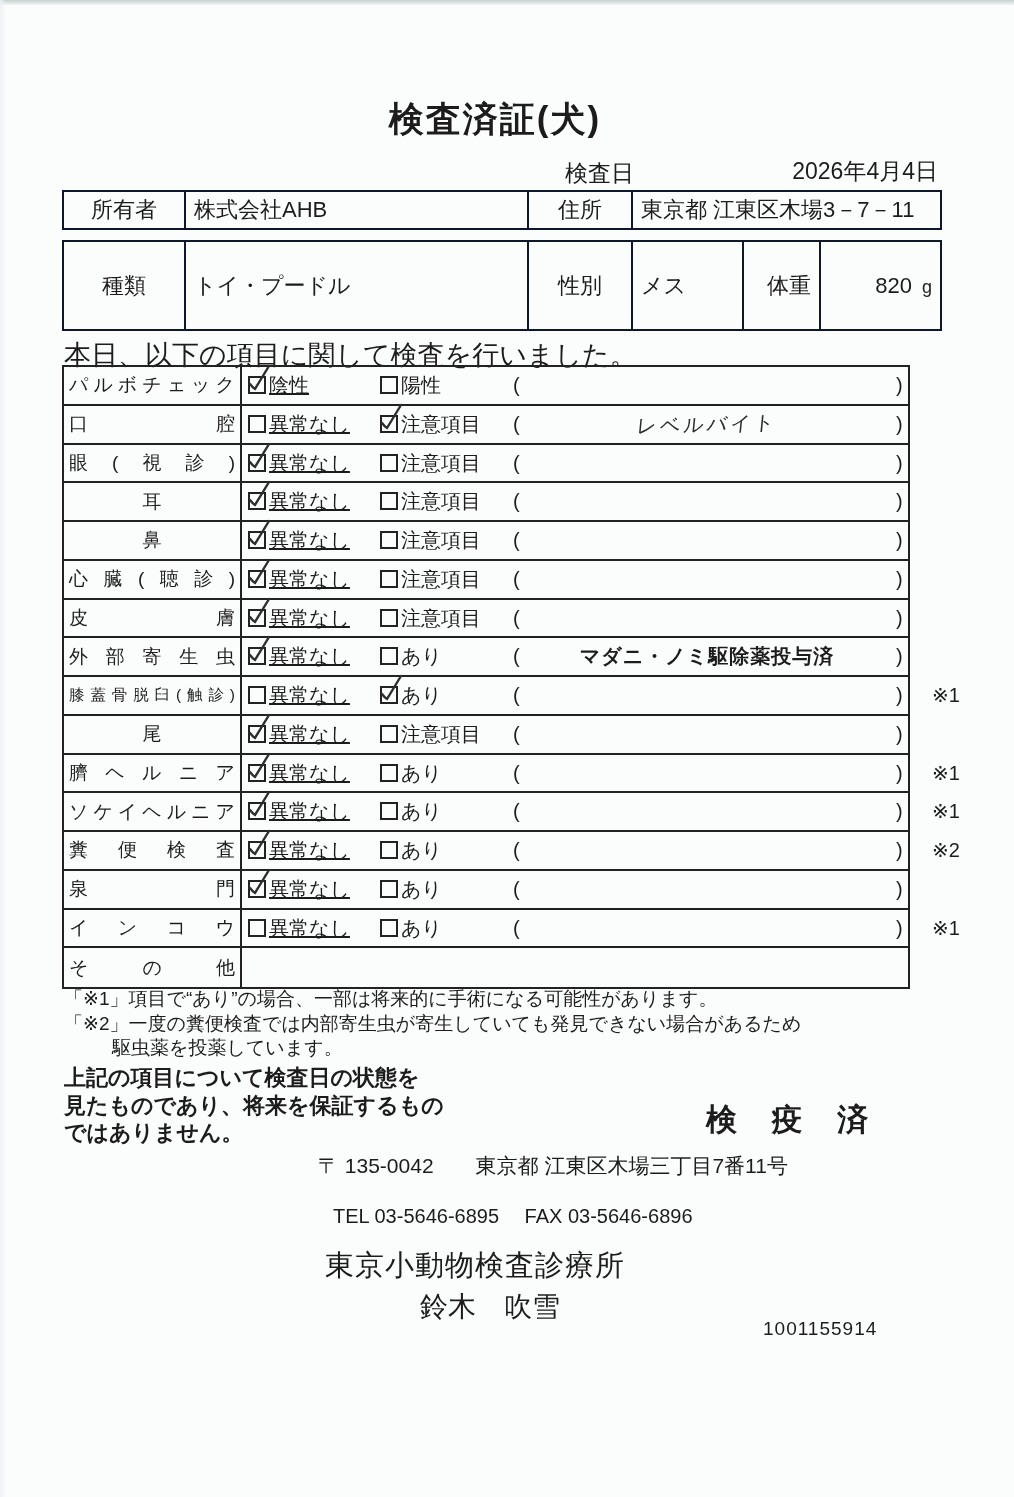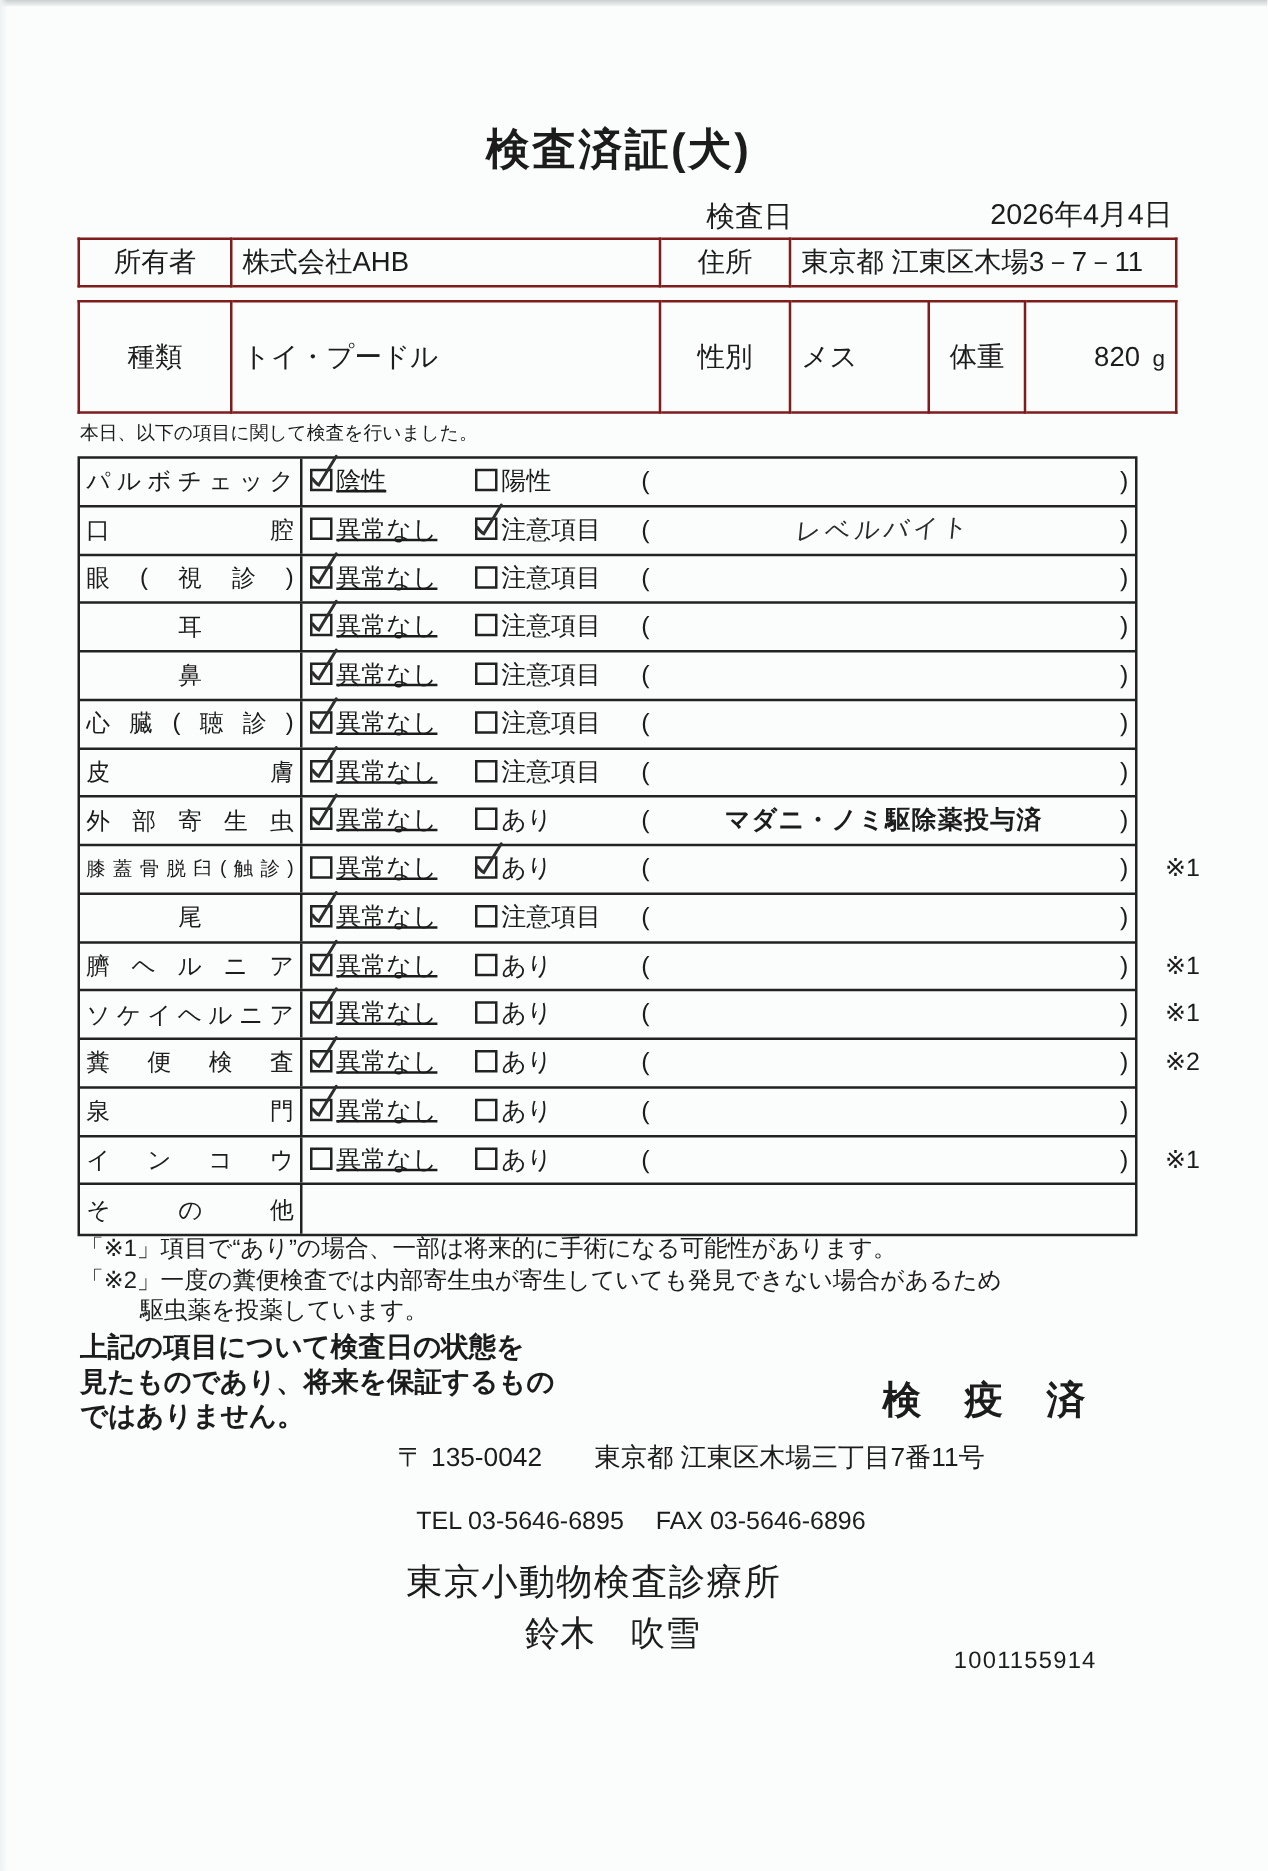--- a/index.html
+++ b/index.html
@@ -15,31 +15,31 @@
   .scan-edge-left{position:absolute;top:0;left:0;width:6px;bottom:0;
     background:linear-gradient(90deg,#eef2f2,rgba(255,255,255,0));}
 
   .doc-title{position:absolute;top:96px;left:0;width:990px;text-align:center;
     font-size:35px;font-weight:700;letter-spacing:2px;}
 
   .insp-date-label{position:absolute;left:565px;top:158px;font-size:23px;}
   .insp-date-value{position:absolute;right:76px;top:156px;font-size:23px;}
 
   table.hdr{position:absolute;left:62px;border-collapse:collapse;table-layout:fixed;}
-  table.hdr td{border:2px solid #7f1d1d;font-size:22px;padding:0 8px;overflow:hidden;white-space:nowrap;}
+  table.hdr td{border:2px solid #0f172a;font-size:22px;padding:0 8px;overflow:hidden;white-space:nowrap;}
   td.lbl{text-align:center;padding:0 2px;}
   #owner-table{top:190px;width:880px;height:40px;}
   #dog-table{top:240px;width:880px;height:91px;}
   td.w-c1{width:104px;} td.w-c2{width:325px;} td.w-c3{width:86px;}
-  td.w-c4{width:93px;border-radius:19px;} td.w-c5{width:59px;}
+  td.w-c4{width:93px;border-radius:19px;} td.w-c5{width:59px;text-align:right;}
   .weight-cell{text-align:right;padding-right:14px;}
   .weight-unit{font-size:18px;margin-left:10px;}
   .no-lbl{font-size:20px;}
 
-  .intro-line{position:absolute;left:64px;top:337px;font-size:15px;font-weight:500;}
+  .intro-line{position:absolute;left:64px;top:337px;font-size:27px;font-weight:500;}
 
   
   .exam-table{position:absolute;left:62px;top:365px;width:848px;height:624px;
     border:2px solid #222;box-sizing:border-box;}
   .exam-row{position:relative;height:38.75px;box-sizing:border-box;
     border-bottom:2px solid #222;display:flex;}
   .exam-row:last-child{border-bottom:none;}
   .exam-label{width:166px;border-right:2px solid #222;box-sizing:content-box;
     display:flex;justify-content:space-between;align-items:center;
     padding:0 5px;font-size:19px;overflow:hidden;}

